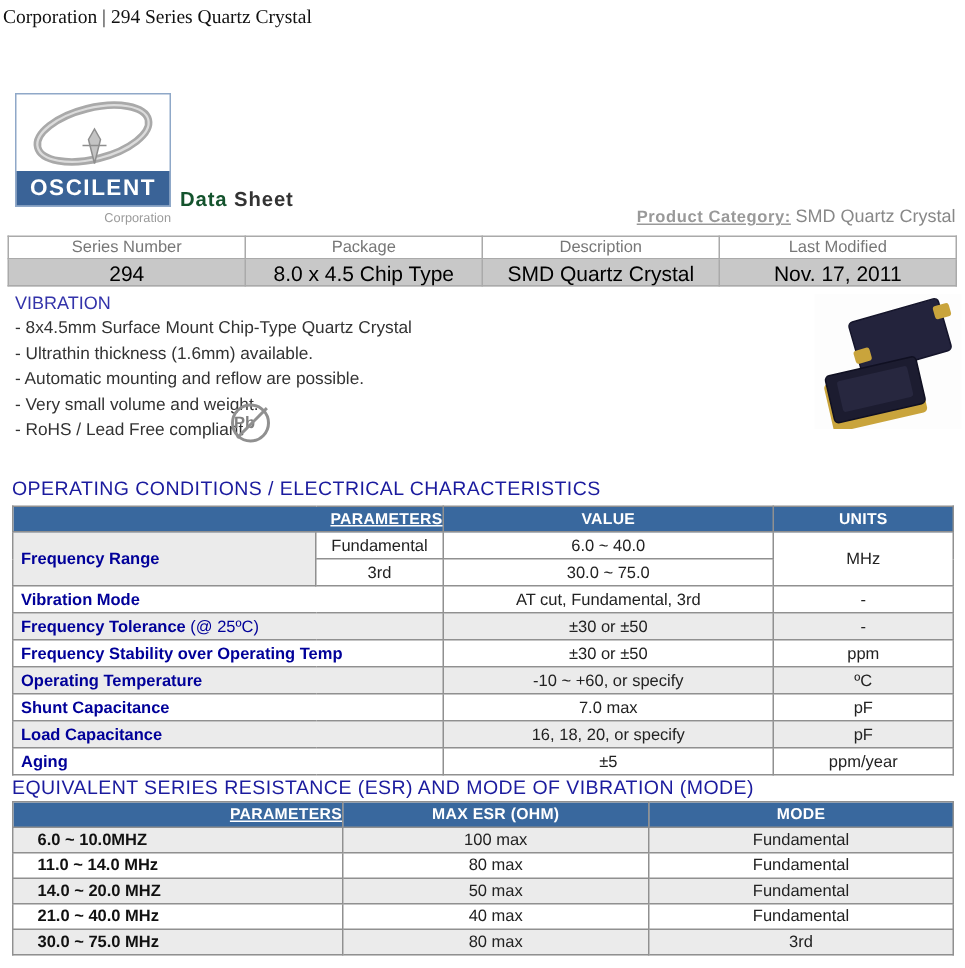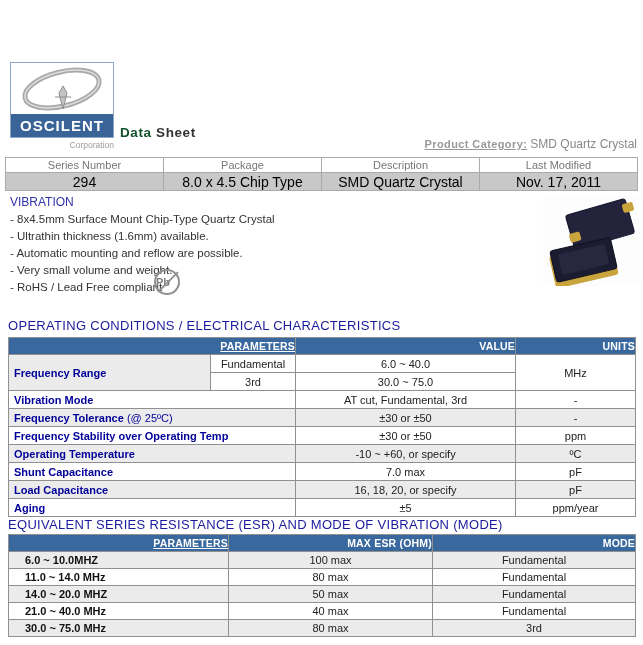--- a/index.html
+++ b/index.html
@@ -70,37 +70,38 @@
   .spec-table {
     position:absolute; left:8px; width:627px;
     border-collapse:collapse; table-layout:fixed;
     border:1px solid #808080; font-size:11px; color:#222;
   }
   .spec-table.t1 { top:337px; }
   .spec-table.t2 { top:534px; }
   .spec-table td, .spec-table th { border:1px solid #909090; vertical-align:middle; }
   .spec-table th {
     background:#39689e; color:#fff; font-size:10.5px; font-weight:bold;
-    height:17px; text-align:right; letter-spacing:.2px;
+    height:17px; text-align:center; letter-spacing:.2px;
   }
   .spec-table th.lft { text-align:right; padding-left:5px;text-decoration:underline; }
   .t1 td { height:18px; }
   .t2 td { height:17px; }
   .param { padding-left:5px; font-weight:bold; color:#000099; text-align:left; }
   .pnote { font-weight:normal; color:#000099; }
   .p2 { padding-left:16px; font-weight:bold; color:#111; text-align:left; }
   .sub, .val, .unit, .ctr { text-align:center; }
   .bg-g { background:#ebebeb; }
   .bg-w { background:#fff; }
 </style>
 </head>
 <body>
 
 <div class="page">
 
+  <div class="browser-title">Corporation | 294 Series Quartz Crystal</div>
 
   <div class="logo-box">
     <div class="logo-art">
       <svg width="102" height="51" viewBox="0 0 102 51">
         <g transform="rotate(-14 51 26)">
           <ellipse cx="51" cy="26" rx="38" ry="17" fill="none" stroke="#a9a9a9" stroke-width="5"></ellipse>
           <ellipse cx="51" cy="26" rx="38" ry="17" fill="none" stroke="#dcdcdc" stroke-width="1.5"></ellipse>
         </g>
         <path d="M48 30 l4 -7 4 7 -4 16 z" fill="#c4c4c4" stroke="#8e8e8e" stroke-width="1"></path>
         <path d="M44 34 h16" stroke="#8e8e8e" stroke-width="1"></path>

